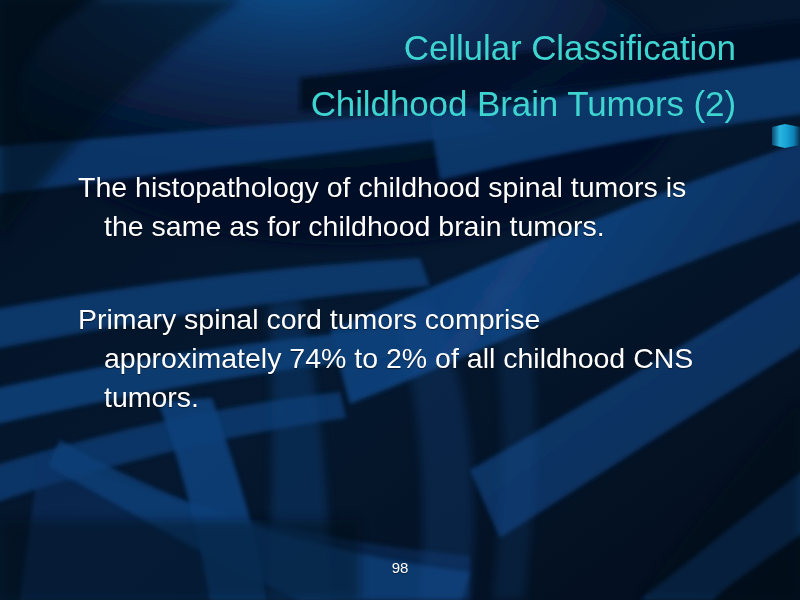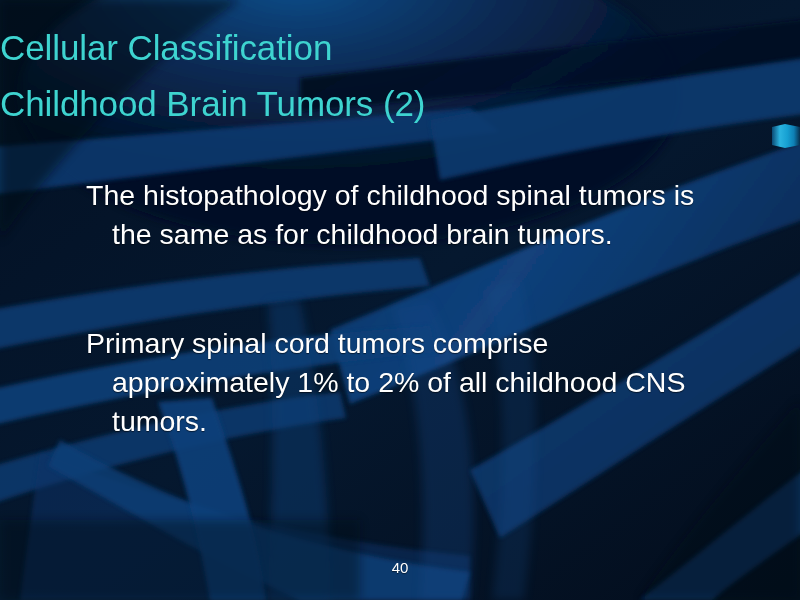--- a/index.html
+++ b/index.html
@@ -26,21 +26,21 @@
     height: 600px;
     display: block;
   }
 
   
   .title-block {
     position: absolute;
     left: 0;
     top: 30px;
     width: 736px;
-    text-align: left;
+    text-align: right;
     line-height: 1.02;
     z-index: 5;
   }
   .title-line {
     display: block;
     color: #3ed4d0;
     font-size: 35px;
     font-weight: normal;
     letter-spacing: -0.1px;
     white-space: nowrap;
@@ -56,21 +56,21 @@
     width: 650px;
     z-index: 5;
   }
   .para {
     color: #ffffff;
     font-size: 28.5px;
     line-height: 39px;
     text-indent: 0;
     padding-left: 26px;
     text-indent: -26px;
-    margin: 16px;
+    margin: 8px;
     text-shadow: 0 1px 1px rgba(0,0,0,0.55);
     white-space: pre-line;
   }
   .para-gap { height: 38px; }
 
   
   .page-num {
     position: absolute;
     left: 0;
     top: 559px;
@@ -182,18 +182,18 @@
   </svg>
 
   <div class="title-block">
     <span class="title-line l1">Cellular Classification</span>
     <span class="title-line l2">Childhood Brain Tumors (2)</span>
   </div>
 
   <div class="body-area">
     <p class="para">The histopathology of childhood spinal tumors is the same as for childhood brain tumors.</p>
     <div class="para-gap"></div>
-    <p class="para">Primary spinal cord tumors comprise approximately 1% to 2% of all childhood CNS tumors.</p>
+    <p class="para">Primary spinal cord tumors comprise approximately 74% to 2% of all childhood CNS tumors.</p>
   </div>
 
-  <div class="page-num">40</div>
+  <div class="page-num">98</div>
 
 </div>
 
 </body></html>

